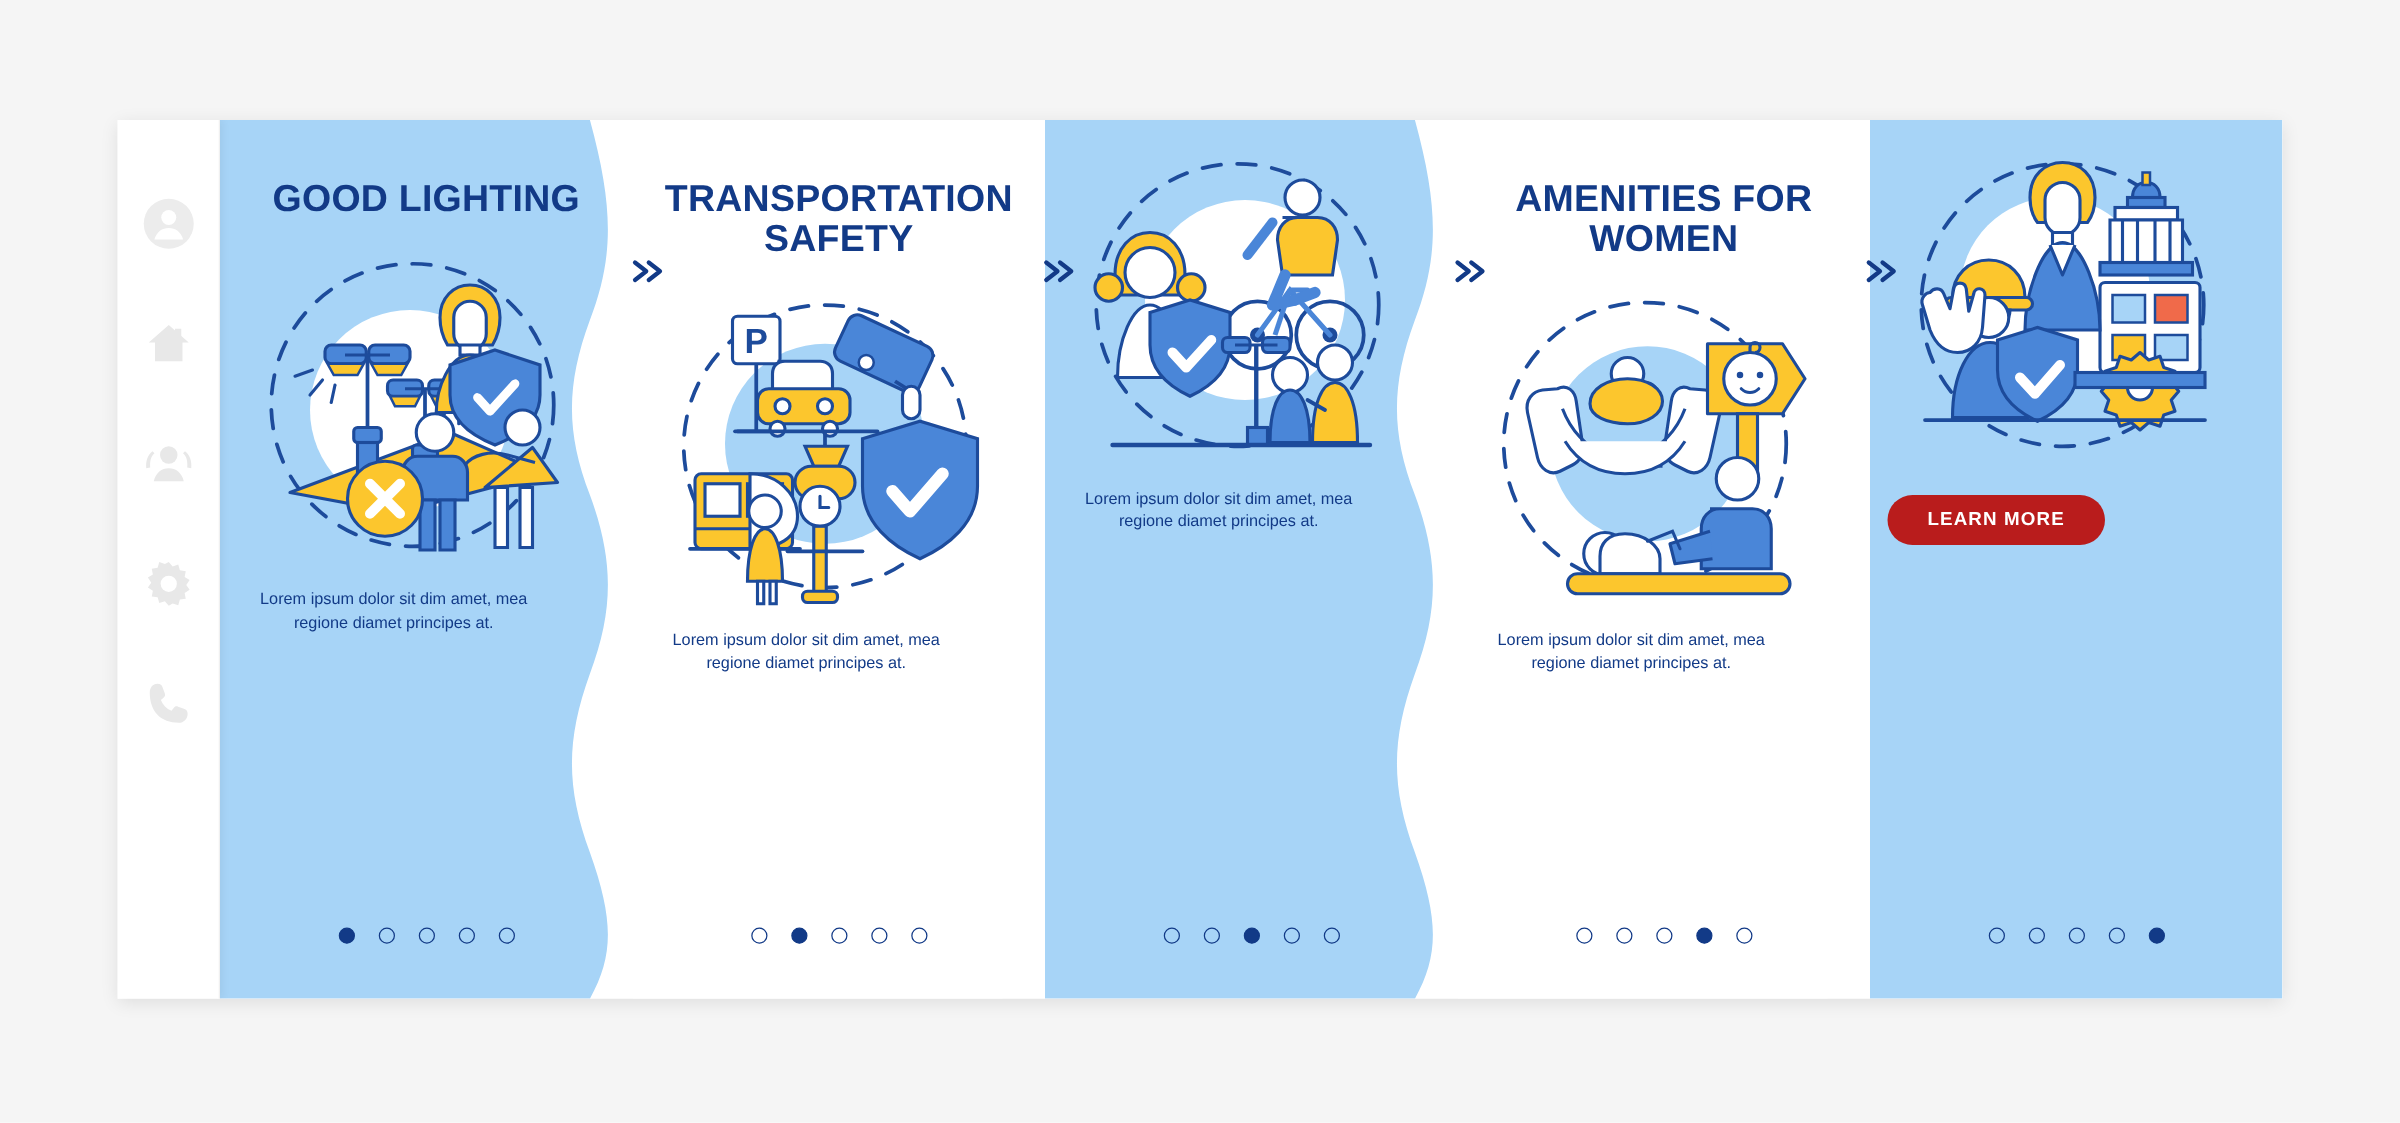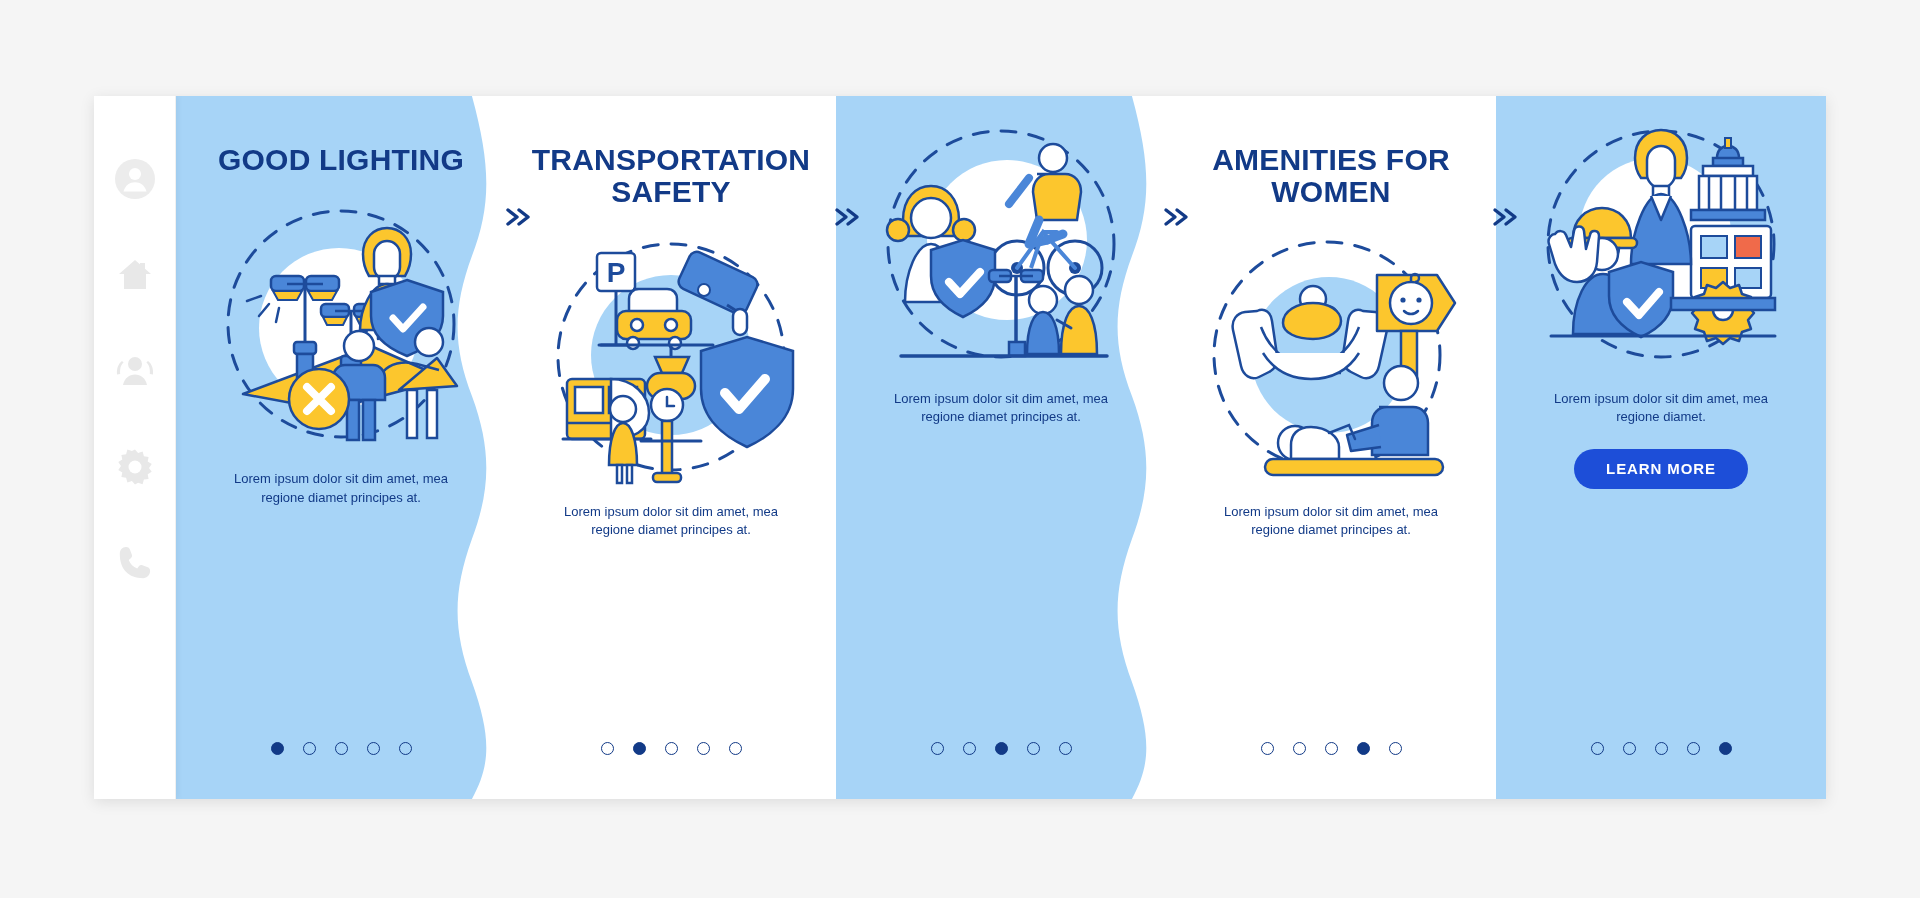--- a/index.html
+++ b/index.html
@@ -71,21 +71,21 @@
     z-index: 0;
   }
   .card-bg svg { width: 100%; height: 100%; display:block; }
   .card-inner {
     position: relative;
     z-index: 2;
     width: 100%;
     height: 100%;
     display: flex;
     flex-direction: column;
-    align-items: center;
+    align-items: flex-start;
     padding: 0 14px;
   }
 
   .card-title {
     margin-top: 48px;
     color: #123a87;
     font-weight: bold;
     font-size: 30px;
     line-height: 1.08;
     letter-spacing: 0.2px;
@@ -106,21 +106,21 @@
     margin-top: 16px;
     color: #123a87;
     font-size: 13px;
     line-height: 1.42;
     text-align: center;
     max-width: 250px;
   }
 
   .learn-btn {
     margin-top: 22px;
-    background: #1d4ed8;
+    background: #b91c1c;
     color: #ffffff;
     border: none;
     border-radius: 22px;
     padding: 11px 32px 12px;
     font-size: 15px;
     font-weight: bold;
     letter-spacing: 0.9px;
     font-family: "Liberation Sans", sans-serif;
     cursor: pointer;
   }
@@ -524,21 +524,20 @@
 
               <path d="M24 120c3-4 9-4 11 1l5 12 3-16c1-6 9-6 10 0l2 18 4-14c1-6 9-5 9 1l-2 26c-1 12-9 20-20 20s-18-8-22-18l-6-20c-2-6 3-10 6-10z" fill="#ffffff" stroke="#1d4b9b" stroke-width="2.5" stroke-linejoin="round"></path>
 
               <path d="M78 158 L110 148 L142 158v24c0 22-17 34-32 41-15-7-32-19-32-41z" fill="#4a86d8" stroke="#1d4b9b" stroke-width="2.5"></path>
               <path d="M96 188l12 13 20-23" fill="none" stroke="#ffffff" stroke-width="8" stroke-linecap="round" stroke-linejoin="round"></path>
 
               <rect x="140" y="184" width="104" height="12" fill="#4a86d8" stroke="#1d4b9b" stroke-width="2.5"></rect>
               <path d="M20 222 H244" stroke="#1d4b9b" stroke-width="3" stroke-linecap="round"></path>
             </svg>
           </div>
-          <p class="card-body">Lorem ipsum dolor sit dim amet, mea regione diamet.</p>
           <button class="learn-btn">LEARN MORE</button>
         </div>
         <div class="dots">
           <span class="dot"></span>
           <span class="dot"></span>
           <span class="dot"></span>
           <span class="dot"></span>
           <span class="dot on"></span>
         </div>
       </article>

